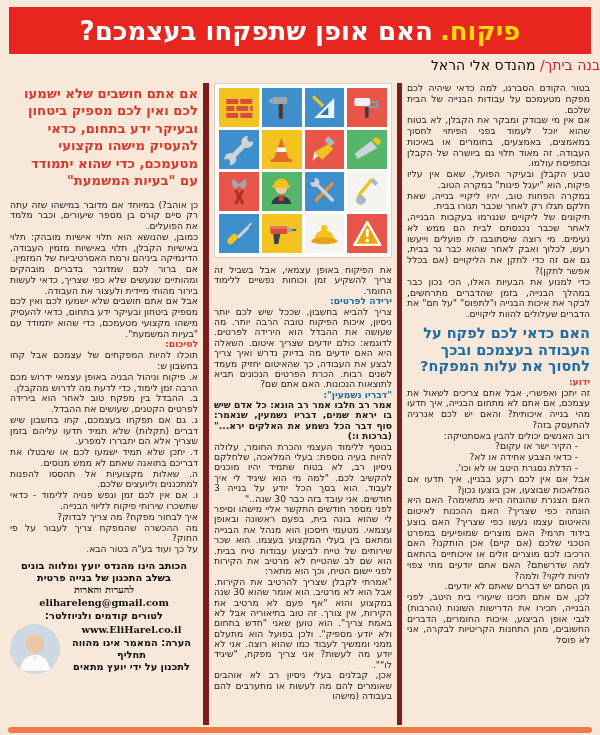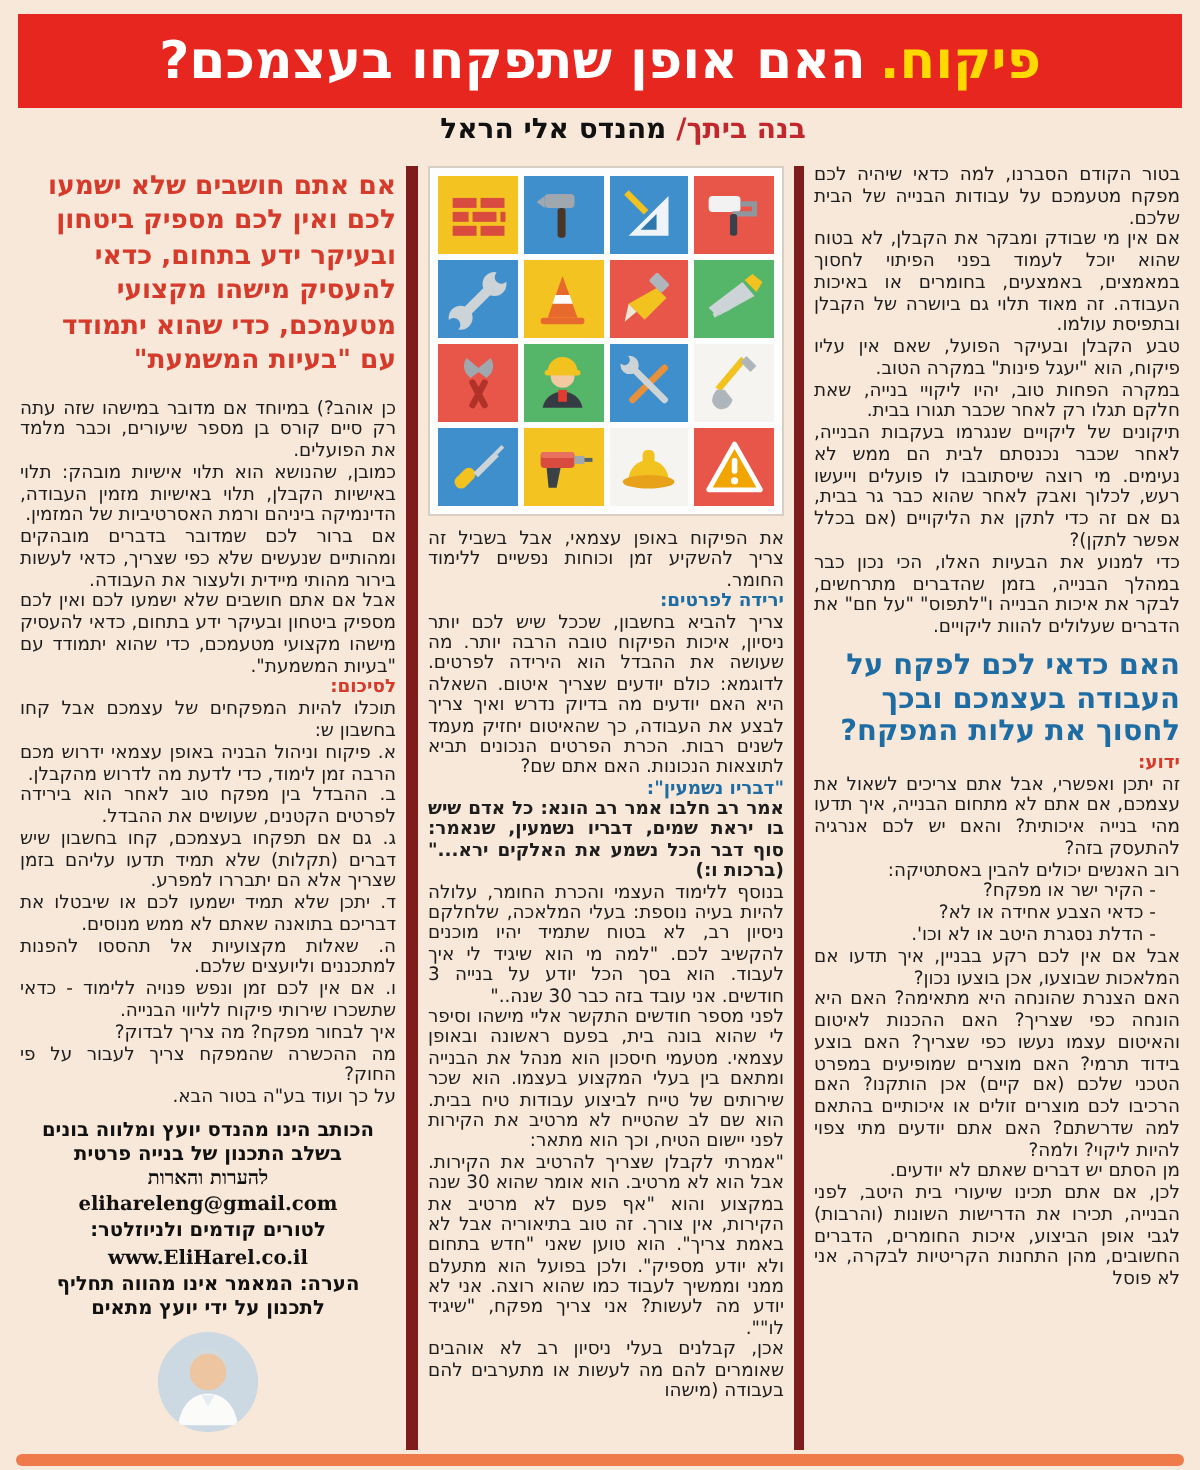--- a/index.html
+++ b/index.html
@@ -3,21 +3,21 @@
 <meta charset="utf-8">
 <style>
   html,body{margin:0;padding:0;background:#e9e0d6;}
   .page{width:600px;height:735px;position:relative;overflow:hidden;background:#f8e8d9;
         font-family:"DejaVu Sans",sans-serif;direction:rtl;margin:0 auto;}
   
   .banner{position:absolute;top:7px;right:9px;left:9px;height:47px;background:#e6261f;
           display:flex;align-items:center;justify-content:center;gap:7px;}
   .banner .kicker{color:#ffd900;font-weight:bold;font-size:26px;line-height:1;}
   .banner .title{color:#ffffff;font-weight:bold;font-size:26px;line-height:1;}
-  .byline{position:absolute;top:57px;right:0;left:0;text-align:center;font-size:14px;font-weight:bold;color:#111;padding-left:23px;}
+  .byline{position:absolute;top:57px;right:0;left:0;text-align:right;font-size:14px;font-weight:normal;color:#111;padding-left:23px;}
   .byline .sec{color:#c1272d;}
   
   .cols{position:absolute;top:83px;right:5px;left:5px;bottom:10px;display:flex;}
   .col{box-sizing:border-box;padding:0 5px;font-size:9.2px;line-height:1.17;text-align:justify;
        color:#1d1d1d;overflow:hidden;}
   .col p{margin:0;}
   .c-right{width:198px;border-left:5px solid #7f1d1d;}
   .c-mid{width:194px;border-left:6px solid #7f1d1d;line-height:1.13;}
   .c-left{flex:1;}
   .bighead{color:#1d6ca3;font-size:14.5px;line-height:1.15;font-weight:bold;text-align:right;margin:5px 0 2px;}
@@ -28,21 +28,21 @@
   .pullquote{color:#d53a2b;font-weight:bold;font-size:13.2px;line-height:1.32;text-align:right;margin:2px 0 10px;}
   
   .icon-panel{background:#fdfdfd;border:1px solid #d8cfc4;padding:4px;margin-bottom:7px;}
   .icon-grid{display:grid;grid-template-columns:repeat(4,1fr);grid-auto-rows:39px;gap:3px;}
   .tile{display:flex;align-items:center;justify-content:center;}
   .tile svg{width:92%;height:92%;display:block;}
   
   .footer{text-align:center;margin-top:5px;}
   .f-bold{font-weight:bold;font-size:9.8px;line-height:1.25;color:#111;}
   .f-serif{font-family:"DejaVu Serif",serif;font-weight:bold;font-size:9.8px;line-height:1.3;color:#111;}
-  .f-row{display:flex;align-items:center;justify-content:center;gap:5px;margin-top:2px;flex-direction:column;}
+  .f-row{display:flex;align-items:center;justify-content:center;gap:5px;margin-top:2px;}
   .f-col{display:flex;flex-direction:column;justify-content:center;}
   .avatar{width:50px;height:50px;border-radius:50%;overflow:hidden;flex:0 0 auto;background:#cdd9e2;}
   .avatar svg{width:100%;height:100%;display:block;}
   .email{direction:ltr;unicode-bidi:embed;}
   .bottom-bar{position:absolute;bottom:2px;right:8px;left:8px;height:6px;border-radius:3px;background:#ef7b4b;}
 </style>
 </head>
 <body>
 
 <div class="page">
@@ -62,21 +62,21 @@
       <p>בטור הקודם הסברנו, למה כדאי שיהיה לכם מפקח מטעמכם על עבודות הבנייה של הבית שלכם.</p>
       <p>אם אין מי שבודק ומבקר את הקבלן, לא בטוח שהוא יוכל לעמוד בפני הפיתוי לחסוך במאמצים, באמצעים, בחומרים או באיכות העבודה. זה מאוד תלוי גם ביושרה של הקבלן ובתפיסת עולמו.</p>
       <p>טבע הקבלן ובעיקר הפועל, שאם אין עליו פיקוח, הוא "יעגל פינות" במקרה הטוב.</p>
       <p>במקרה הפחות טוב, יהיו ליקויי בנייה, שאת חלקם תגלו רק לאחר שכבר תגורו בבית.</p>
       <p>תיקונים של ליקויים שנגרמו בעקבות הבנייה, לאחר שכבר נכנסתם לבית הם ממש לא נעימים. מי רוצה שיסתובבו לו פועלים וייעשו רעש, לכלוך ואבק לאחר שהוא כבר גר בבית, גם אם זה כדי לתקן את הליקויים (אם בכלל אפשר לתקן)?</p>
       <p>כדי למנוע את הבעיות האלו, הכי נכון כבר במהלך הבנייה, בזמן שהדברים מתרחשים, לבקר את איכות הבנייה ו"לתפוס" "על חם" את הדברים שעלולים להוות ליקויים.</p>
       <div class="bighead">האם כדאי לכם לפקח על העבודה בעצמכם ובכך לחסוך את עלות המפקח?</div>
       <p class="sub-red">ידוע:</p>
       <p>זה יתכן ואפשרי, אבל אתם צריכים לשאול את עצמכם, אם אתם לא מתחום הבנייה, איך תדעו מהי בנייה איכותית? והאם יש לכם אנרגיה להתעסק בזה?</p>
       <p>רוב האנשים יכולים להבין באסתטיקה:</p>
-      <p class="bullet">- הקיר ישר או מפקח?</p>
+      <p class="bullet">- הקיר ישר או עקום?</p>
       <p class="bullet">- כדאי הצבע אחידה או לא?</p>
       <p class="bullet">- הדלת נסגרת היטב או לא וכו'.</p>
       <p>אבל אם אין לכם רקע בבניין, איך תדעו אם המלאכות שבוצעו, אכן בוצעו נכון?</p>
       <p>האם הצנרת שהונחה היא מתאימה? האם היא הונחה כפי שצריך? האם ההכנות לאיטום והאיטום עצמו נעשו כפי שצריך? האם בוצע בידוד תרמי? האם מוצרים שמופיעים במפרט הטכני שלכם (אם קיים) אכן הותקנו? האם הרכיבו לכם מוצרים זולים או איכותיים בהתאם למה שדרשתם? האם אתם יודעים מתי צפוי להיות ליקוי? ולמה?</p>
       <p>מן הסתם יש דברים שאתם לא יודעים.</p>
       <p>לכן, אם אתם תכינו שיעורי בית היטב, לפני הבנייה, תכירו את הדרישות השונות (והרבות) לגבי אופן הביצוע, איכות החומרים, הדברים החשובים, מהן התחנות הקריטיות לבקרה, אני לא פוסל</p>
     </div>
 
     <div class="col c-mid">
       <div class="icon-panel">

